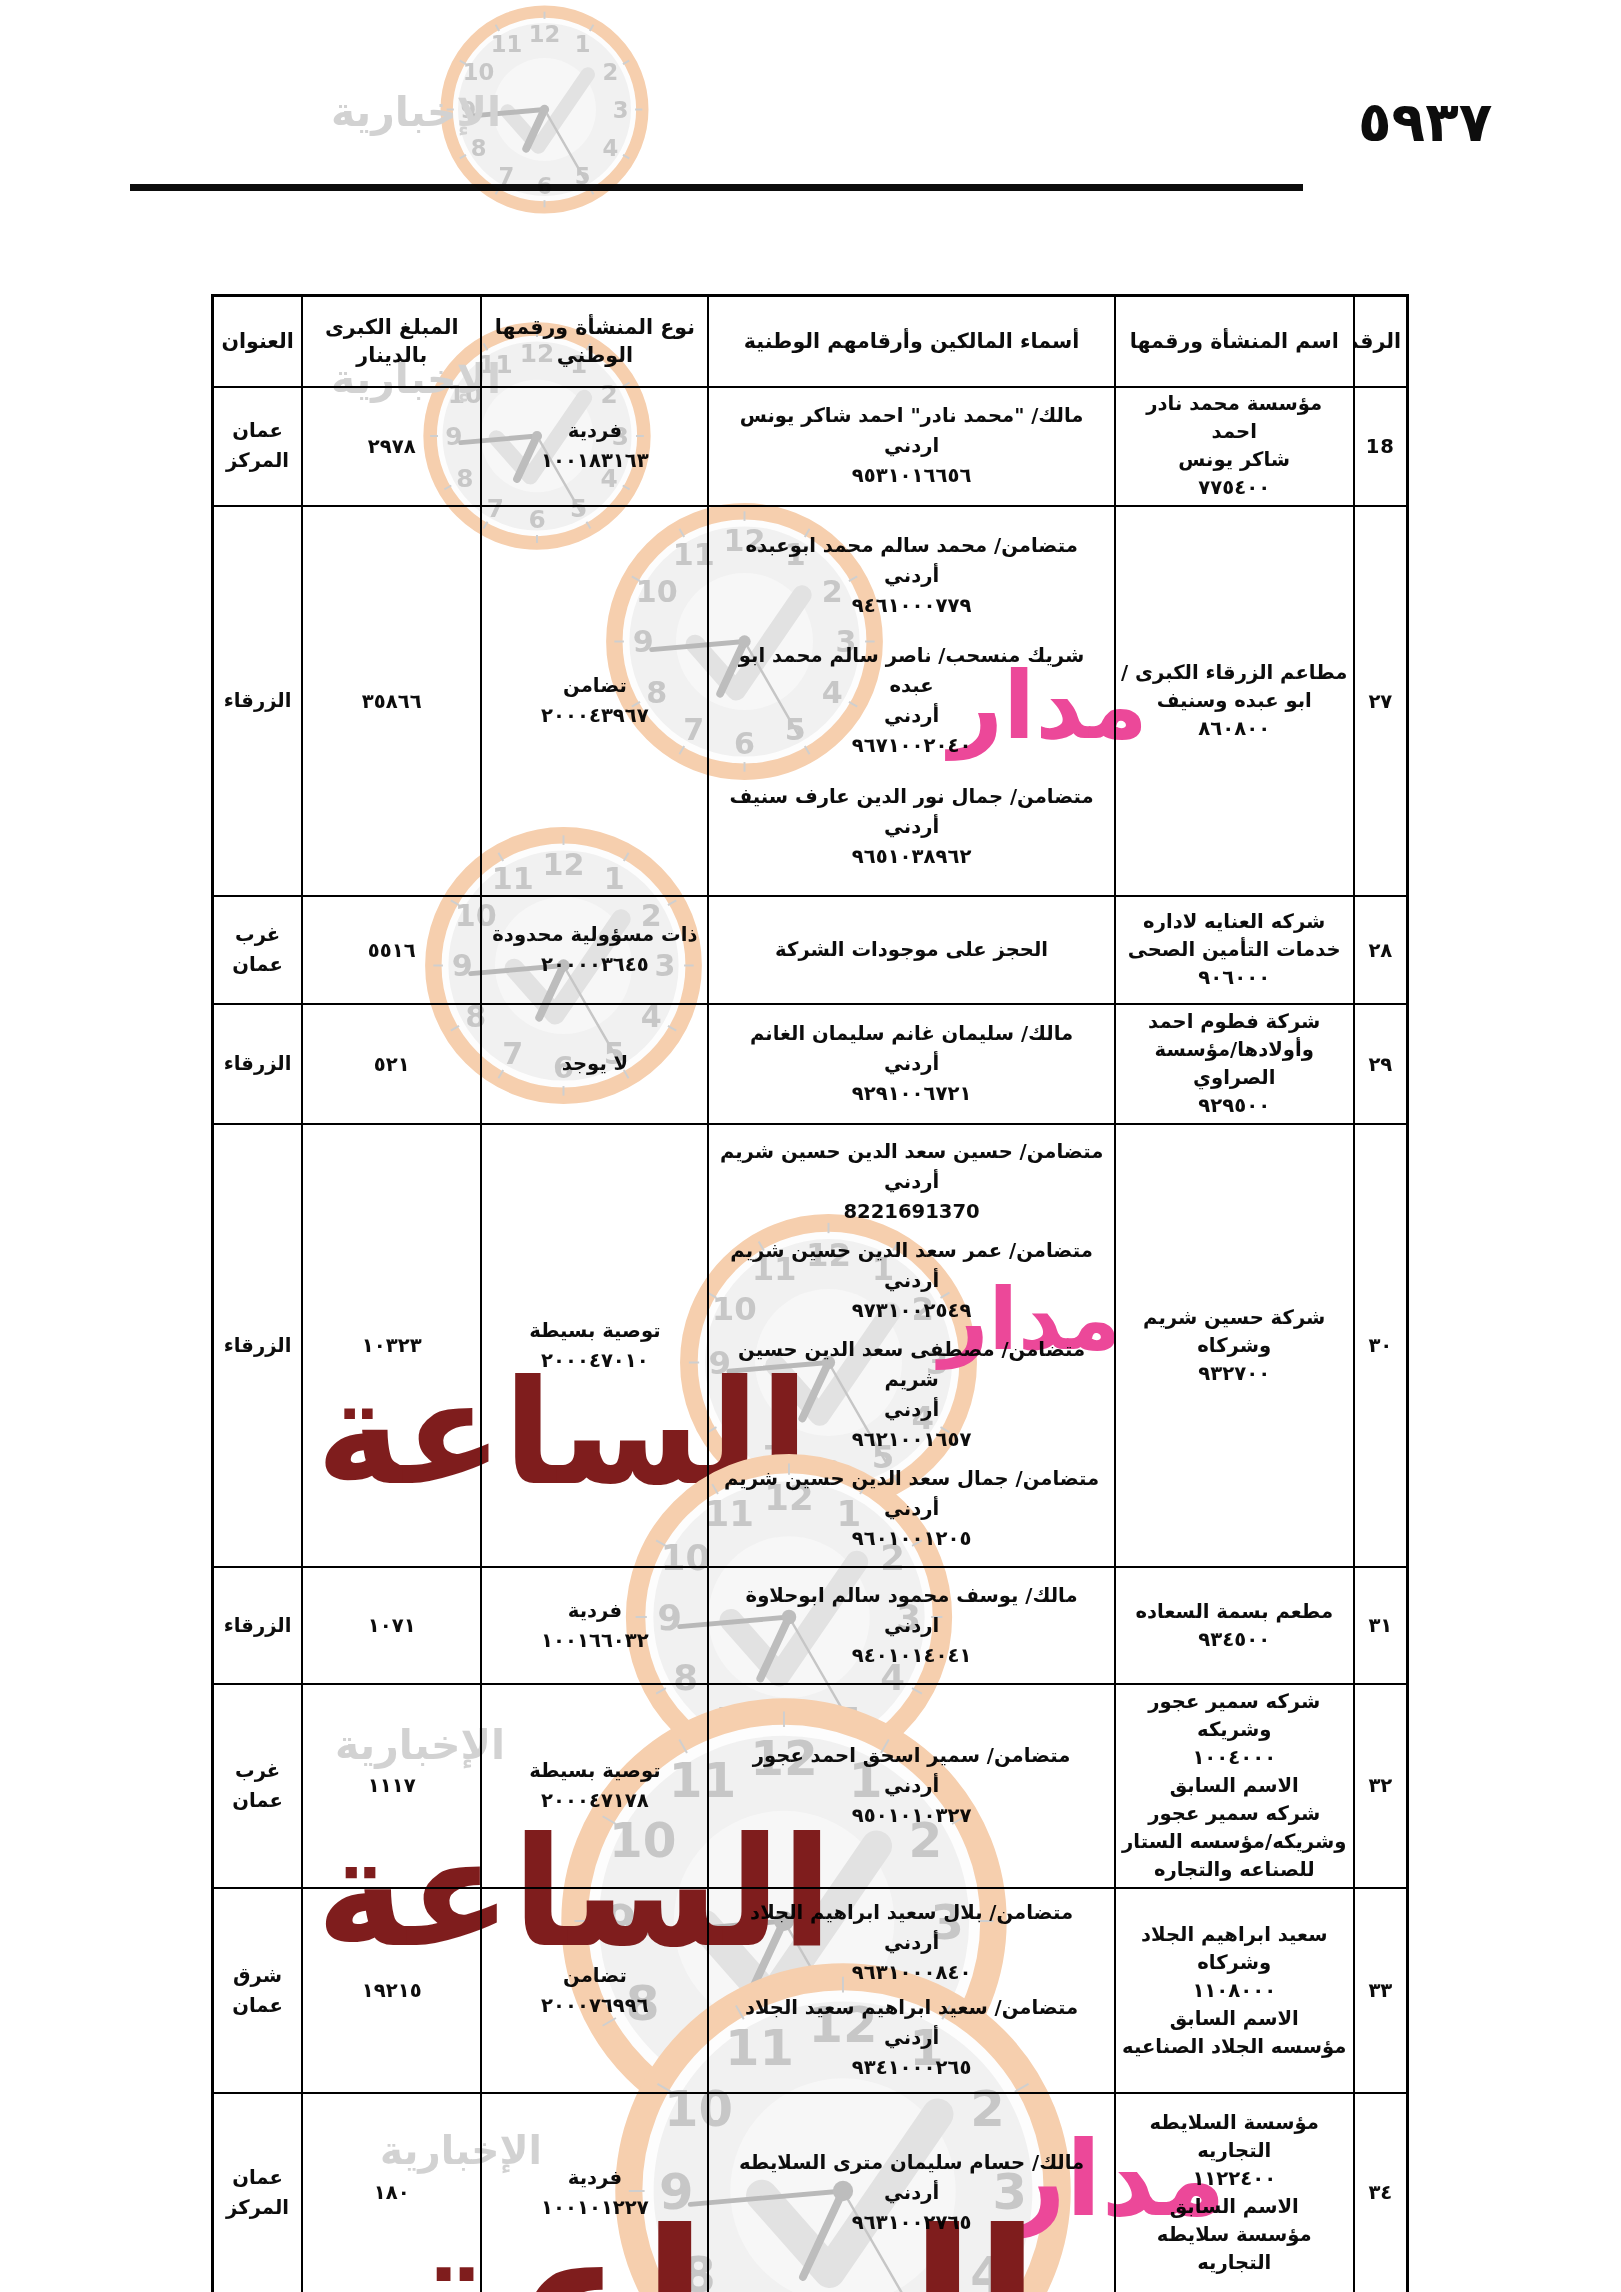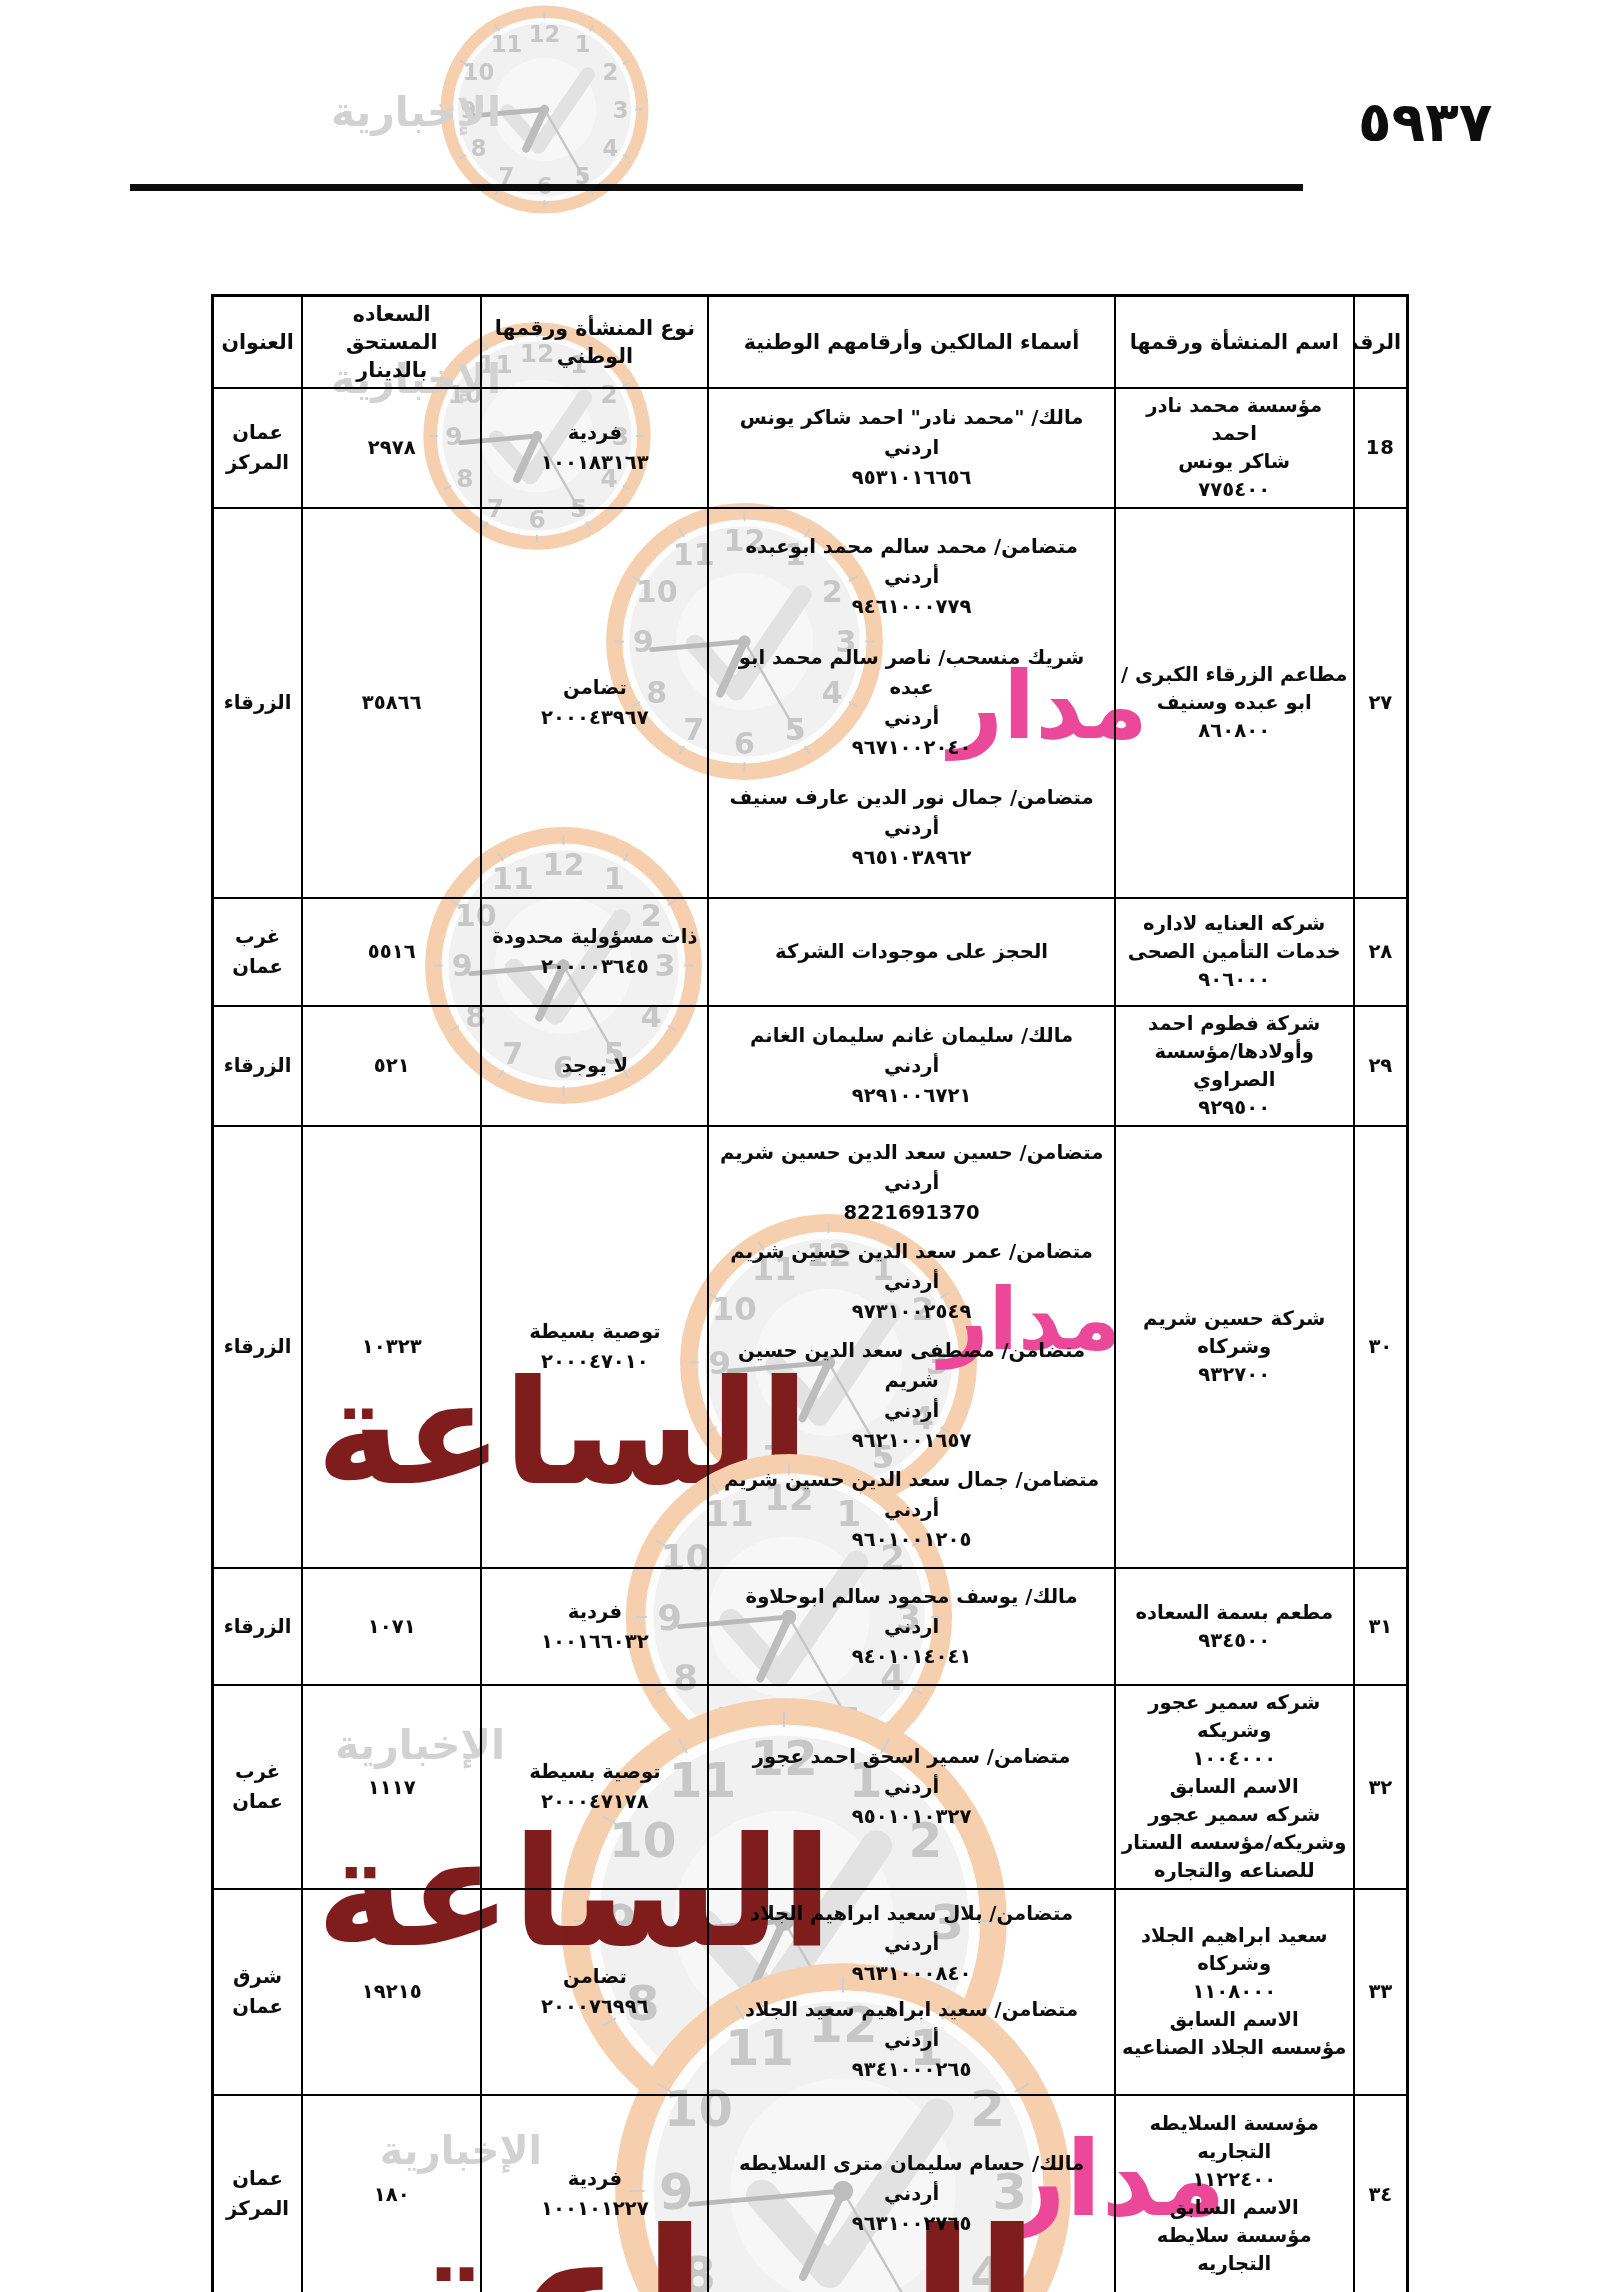--- a/index.html
+++ b/index.html
@@ -93,21 +93,21 @@
             <span class="cell-line">اسم المنشأة ورقمها</span>
           </th>
           <th>
             <span class="cell-line">أسماء المالكين وأرقامهم الوطنية</span>
           </th>
           <th>
             <span class="cell-line">نوع المنشأة ورقمها</span>
             <span class="cell-line">الوطني</span>
           </th>
           <th>
-            <span class="cell-line">السعاده المستحق</span>
+            <span class="cell-line">المبلغ الكبرى</span>
             <span class="cell-line">بالدينار</span>
           </th>
           <th>
             <span class="cell-line">العنوان</span>
           </th>
         </tr>
       </thead>
     <tbody>
         <tr class="r0">
           <td class="num-cell">18</td>

